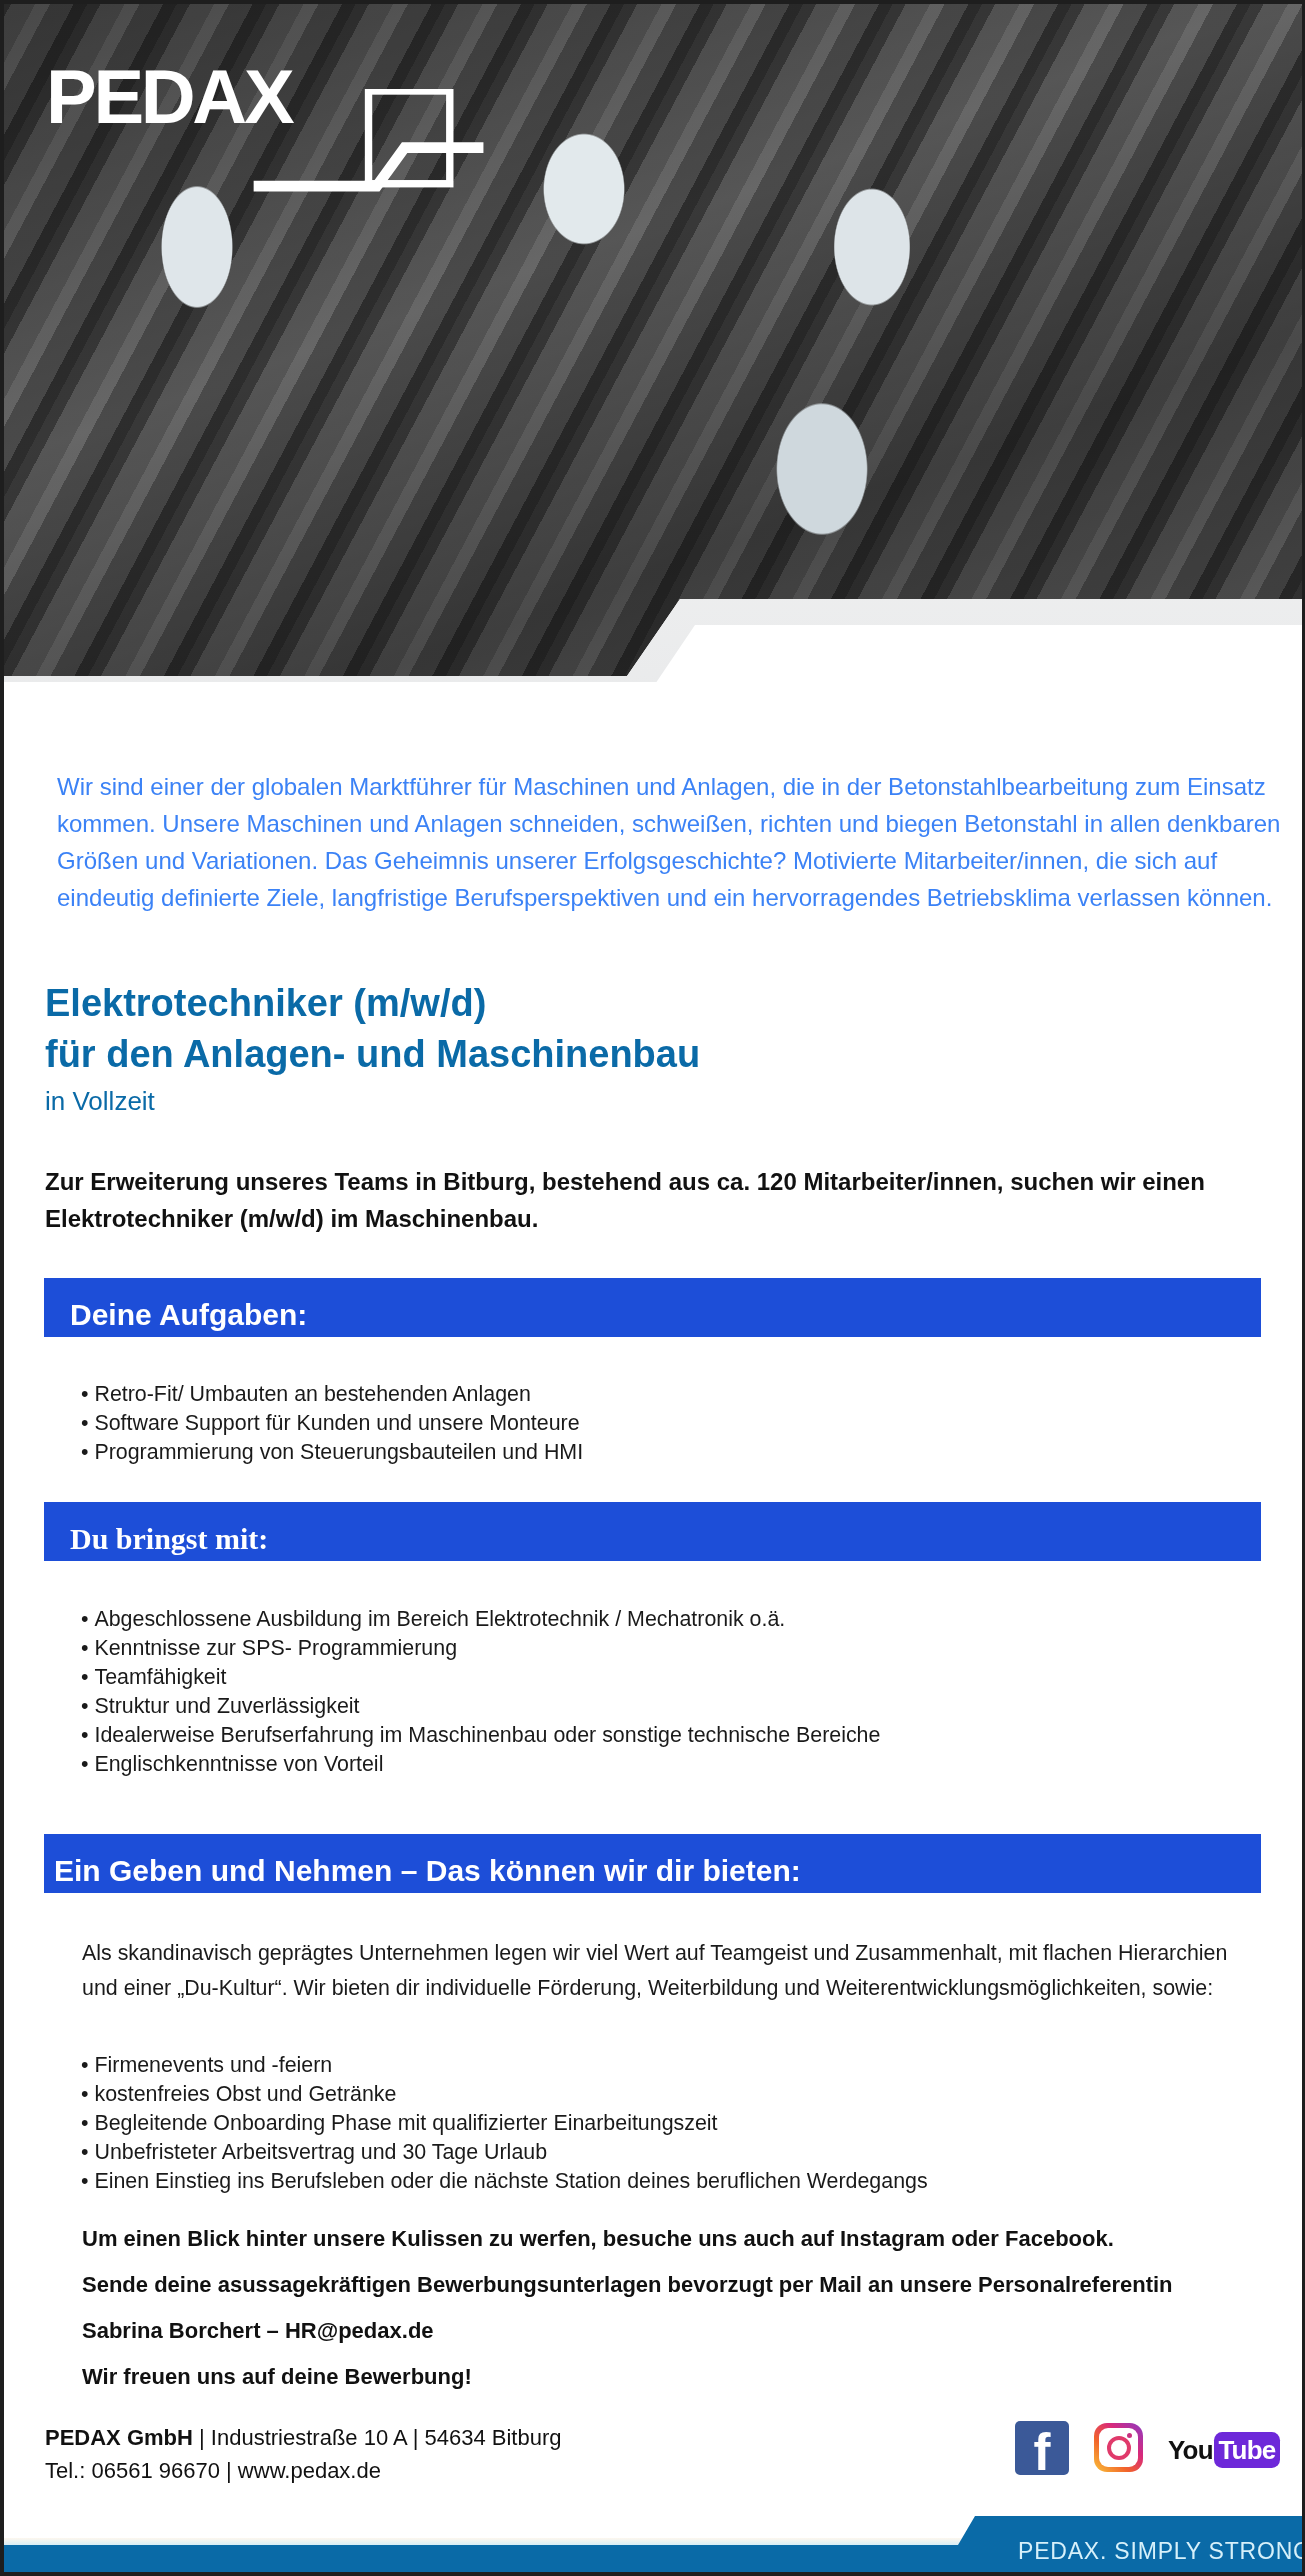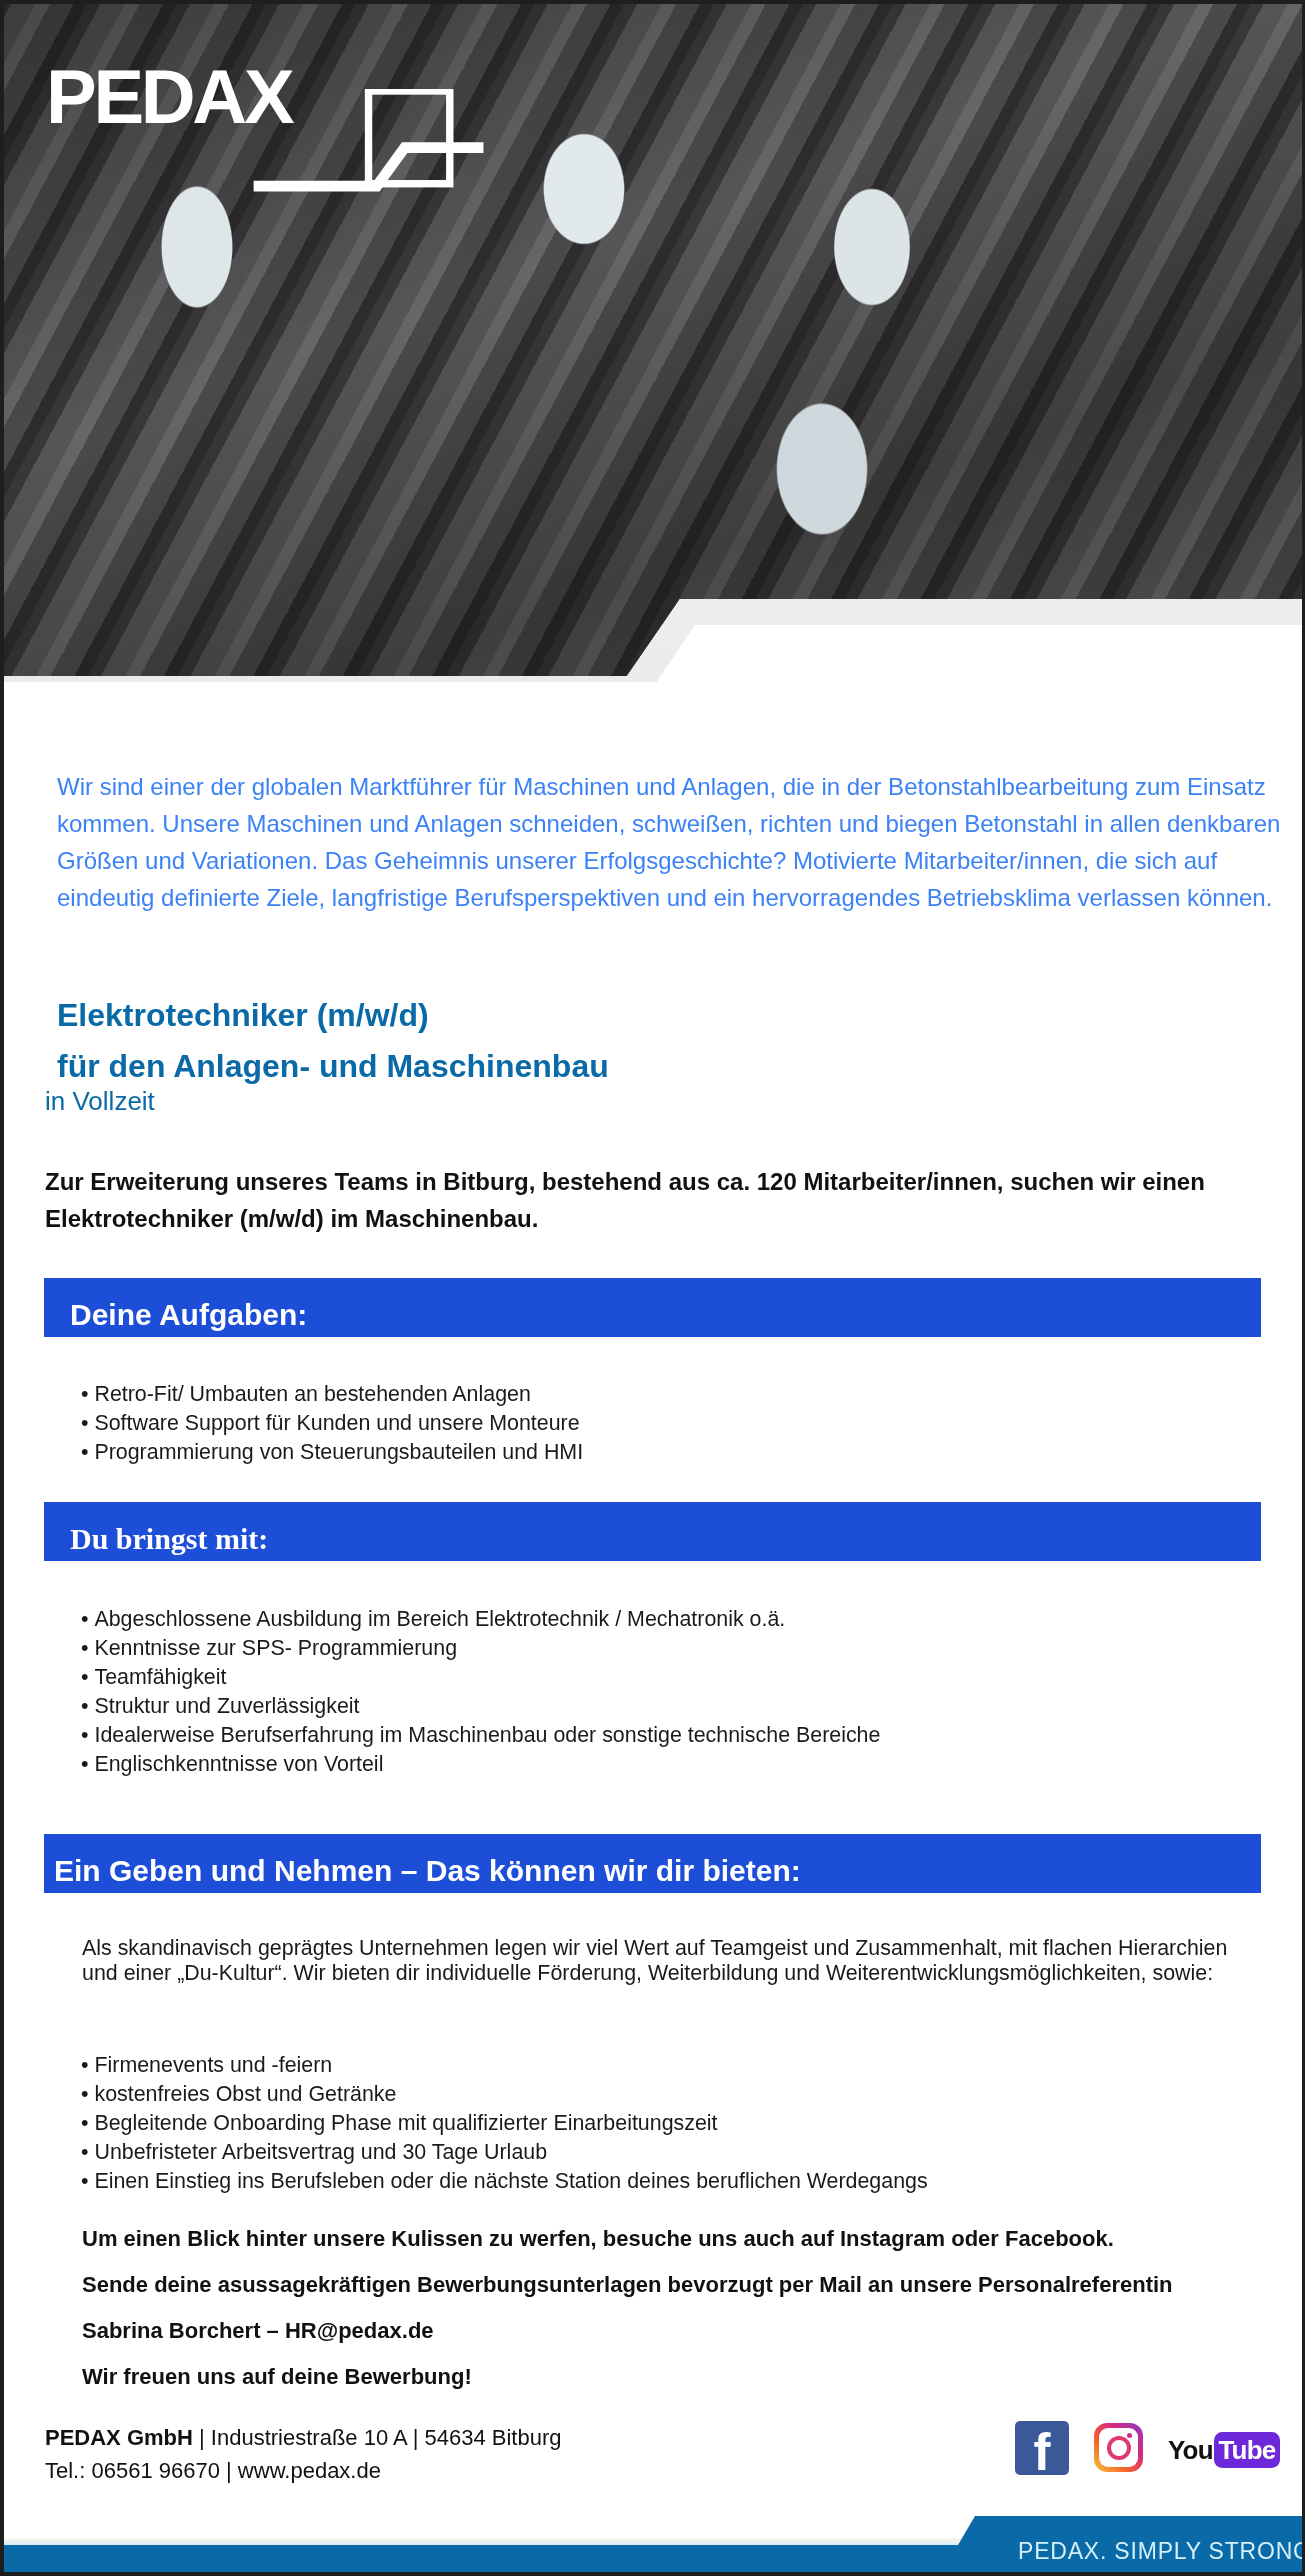--- a/index.html
+++ b/index.html
@@ -20,33 +20,33 @@
     background-blend-mode: normal, normal, normal, normal, multiply, normal; }
   .hero-shadow { position: absolute; left: 0; top: 0; width: 1306px; height: 707px;
     clip-path: polygon(0 676px, 627px 676px, 680px 599px, 1306px 599px, 1306px 625px, 695px 625px, 645px 699px, 0 699px);
     background: linear-gradient(180deg, #ffffff 0%, #e9eaeb 100%); }
   .logo { position: absolute; left: 46px; top: 59px; z-index: 2; }
   .logo-text { position: absolute; left: 0; top: 0; color: #ffffff; font-weight: bold;
     font-size: 76px; letter-spacing: -3.3px; line-height: 76px; white-space: nowrap; }
   .logo-mark { position: absolute; left: 206px; top: 30px; }
   .intro { position: absolute; left: 45px; top: 756px; width: 1225px;
            font-size: 24px; line-height: 37px; color: #3b82f6; margin: 12px; }
-  .title { position: absolute; left: 45px; top: 978px; margin: 12px; color: #0a6aa7;
-           font-weight: bold; font-size: 32px; line-height: 51px; }
+  .title { position: absolute; left: 45px; top: 978px; margin: 0; color: #0a6aa7;
+           font-weight: bold; font-size: 38px; line-height: 51px; }
   .title span { display: block; }
   .subtitle { position: absolute; left: 45px; top: 1085px; color: #0a6aa7; font-size: 26px; line-height: 33px; }
   .lead { position: absolute; left: 45px; top: 1163px; width: 1233px; margin: 0;
           font-size: 24px; line-height: 37px; font-weight: bold; color: #111; }
   .bar { position: absolute; left: 44px; width: 1217px; height: 59px; background: #1d4ed8;
          color: #ffffff; font-weight: bold; font-size: 30px; line-height: 74px;
          box-sizing: border-box; padding-left: 26px; }
   .bullets { position: absolute; left: 81px; margin: 0; padding: 0; list-style: none;
              font-size: 21.4px; line-height: 29px; color: #1a1a1a; }
   .bullets li::before { content: "\2022\00a0"; }
-  .para { position: absolute; left: 82px; width: 1151px; margin: 0; font-size: 21.4px; line-height: 25px; color: #1a1a1a; }
+  .para { position: absolute; left: 82px; width: 1151px; margin: 0; font-size: 21.4px; line-height: 35px; color: #1a1a1a; }
   .bold-line { position: absolute; left: 82px; font-size: 22px; font-weight: bold; color: #111; white-space: nowrap; }
   .address { position: absolute; left: 45px; top: 2421px; font-size: 22px; line-height: 33px; color: #111; }
   .address b { font-weight: bold; }
   .social { position: absolute; top: 2421px; height: 54px; }
   .fb { left: 1015px; width: 54px; background: #3b5998; border-radius: 5px; }
   .fb span { position: absolute; left: 0; right: 0; bottom: -5px; text-align: center; color: #fff;
              font-weight: bold; font-size: 51px; line-height: 54px; }
   .ig { left: 1094px; width: 49px; height: 49px; top: 2423px; border-radius: 13px;
         background: linear-gradient(45deg, #f9c33a, #f2642a 35%, #d8297b 65%, #8c3bc4); }
   .ig::before { content: ""; position: absolute; left: 5px; top: 5px; right: 5px; bottom: 5px; background: #fff; border-radius: 9px; }

